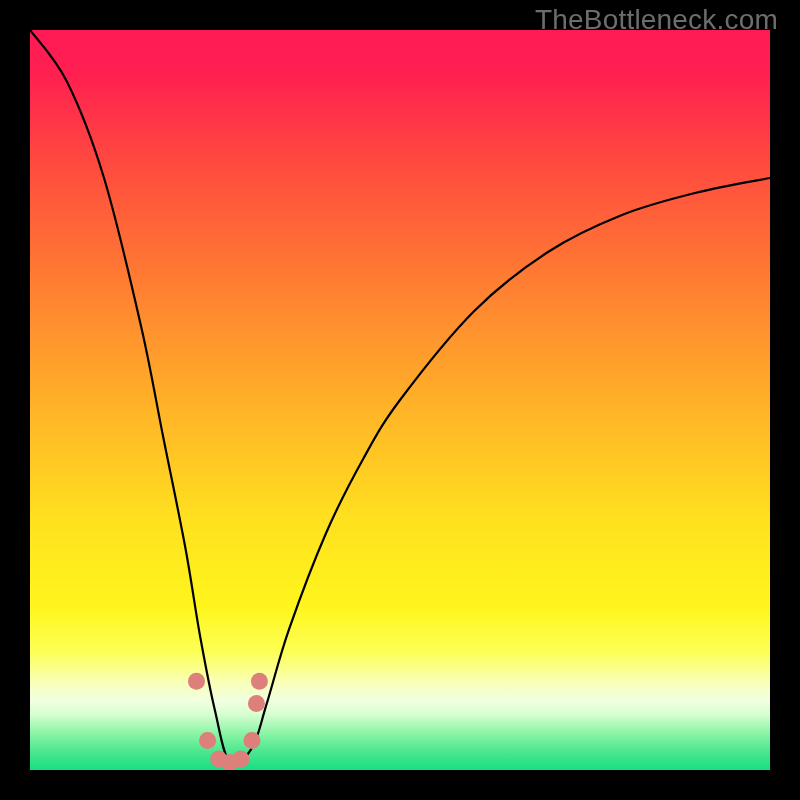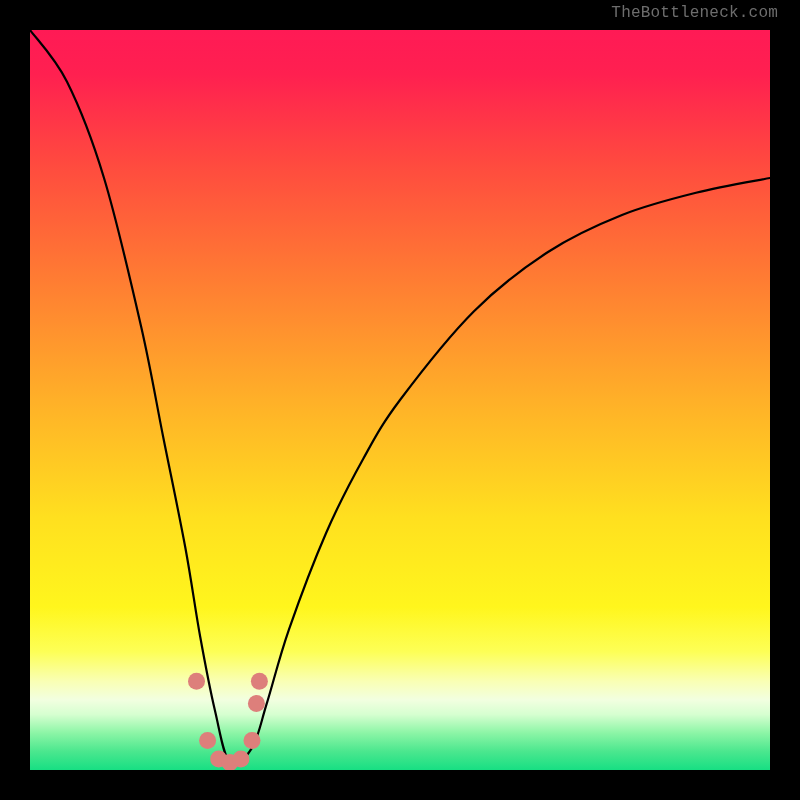--- a/index.html
+++ b/index.html
@@ -39,25 +39,24 @@
     left: 0;
     top: 0;
     width: 740px;
     height: 740px;
   }
   .watermark {
     position: absolute;
     top: 4px;
     right: 22px;
     color: #6d6d6d;
-    font-size: 16px;
+    font-size: 28px;
     font-weight: 500;
     letter-spacing: 0.2px;
     user-select: none;
-    font-family: Liberation Mono, monospace;
   }
 </style>
 </head>
 <body>
 
 <div class="frame">
   <div class="plot">
     <svg class="gradient" viewBox="0 0 740 740" preserveAspectRatio="none">
       <defs>
         <linearGradient id="bg" x1="0" y1="0" x2="0" y2="1">

